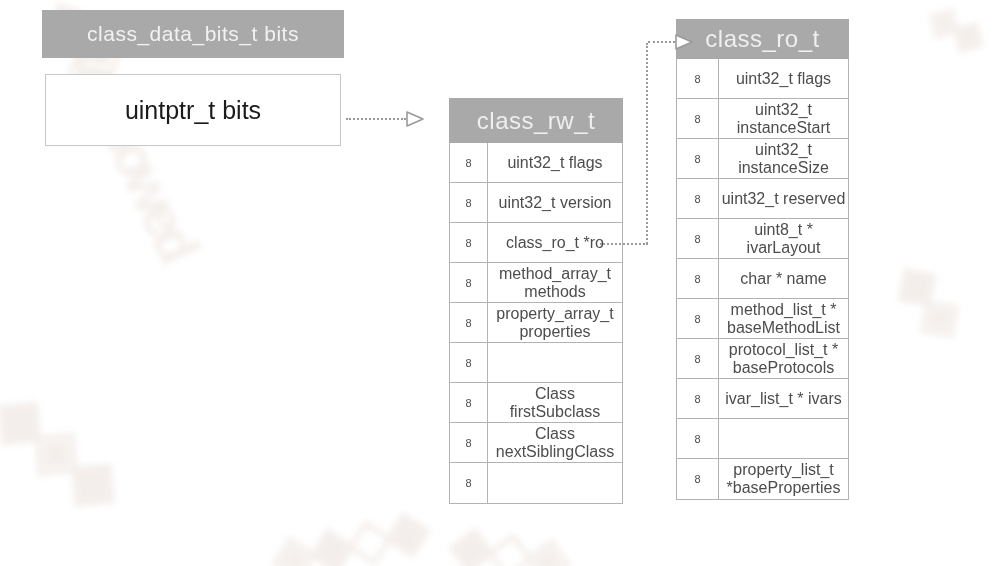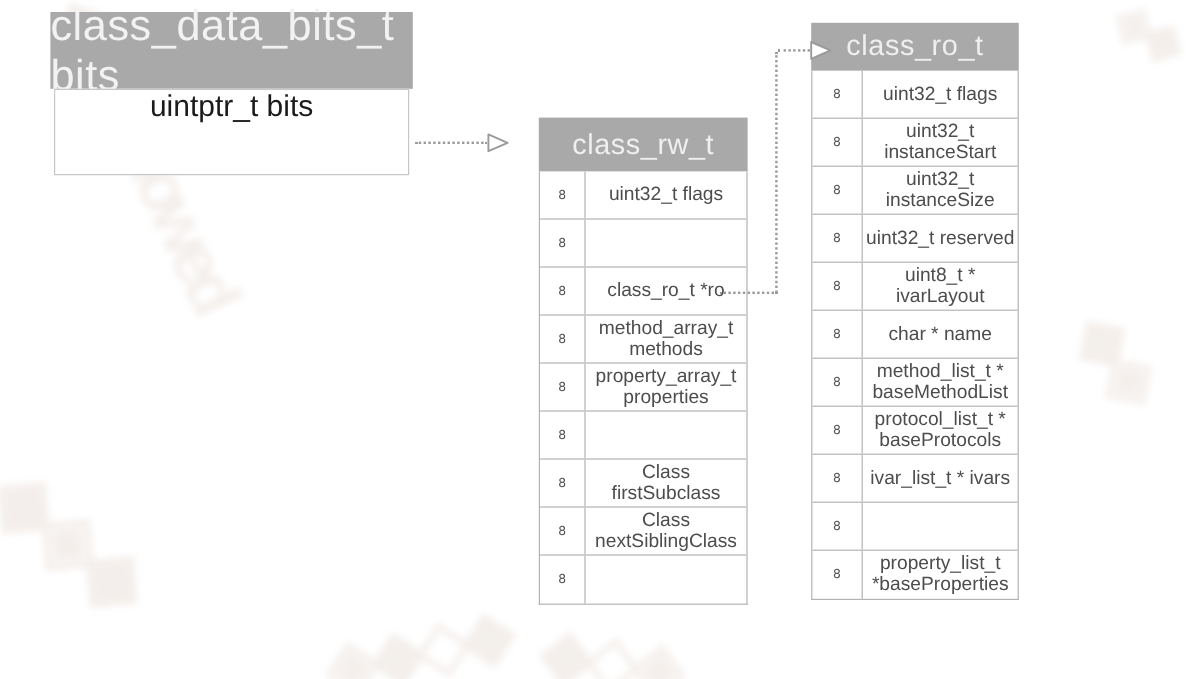--- a/index.html
+++ b/index.html
@@ -11,29 +11,29 @@
 
   
   .wm {
     position:absolute; color:#f1ebe7; filter:blur(3px); opacity:.8;
     font-size:58px; font-weight:bold; letter-spacing:-6px;
     pointer-events:none; user-select:none; line-height:.8;
   }
 
   
   .bits-header {
-    position:absolute; left:42px; top:10px; width:302px; height:64px;
+    position:absolute; left:42px; top:10px; width:302px; height:48px;
     background:#a9a9a9; color:#f2f2f2;
     display:flex; align-items:center; justify-content:center;
-    font-size:36px; letter-spacing:.5px;
+    font-size:21px; letter-spacing:.5px;
   }
   .bits-body {
     position:absolute; left:45px; top:74px; width:296px; height:72px;
     background:#ffffff; border:1px solid #c6c6c6; box-sizing:border-box;
-    display:flex; align-items:flex-start; justify-content:center;
+    display:flex; align-items:center; justify-content:center;
     font-size:25px; color:#1b1b1b;
   }
 
   
   .struct { position:absolute; }
   .struct .hdr {
     background:#a9a9a9; color:#efefef;
     display:flex; align-items:center; justify-content:center;
     font-size:24px; letter-spacing:.5px;
   }
@@ -91,20 +91,21 @@
     </div>
     <div class="rows">
 
         <div class="trow">
           <div class="size-cell">8</div>
           <div class="field-cell">uint32_t flags</div>
         </div>
 
         <div class="trow">
           <div class="size-cell">8</div>
+          <div class="field-cell">uint32_t version</div>
         </div>
 
         <div class="trow">
           <div class="size-cell">8</div>
           <div class="field-cell">class_ro_t *ro</div>
         </div>
 
         <div class="trow">
           <div class="size-cell">8</div>
           <div class="field-cell">method_array_t methods</div>

